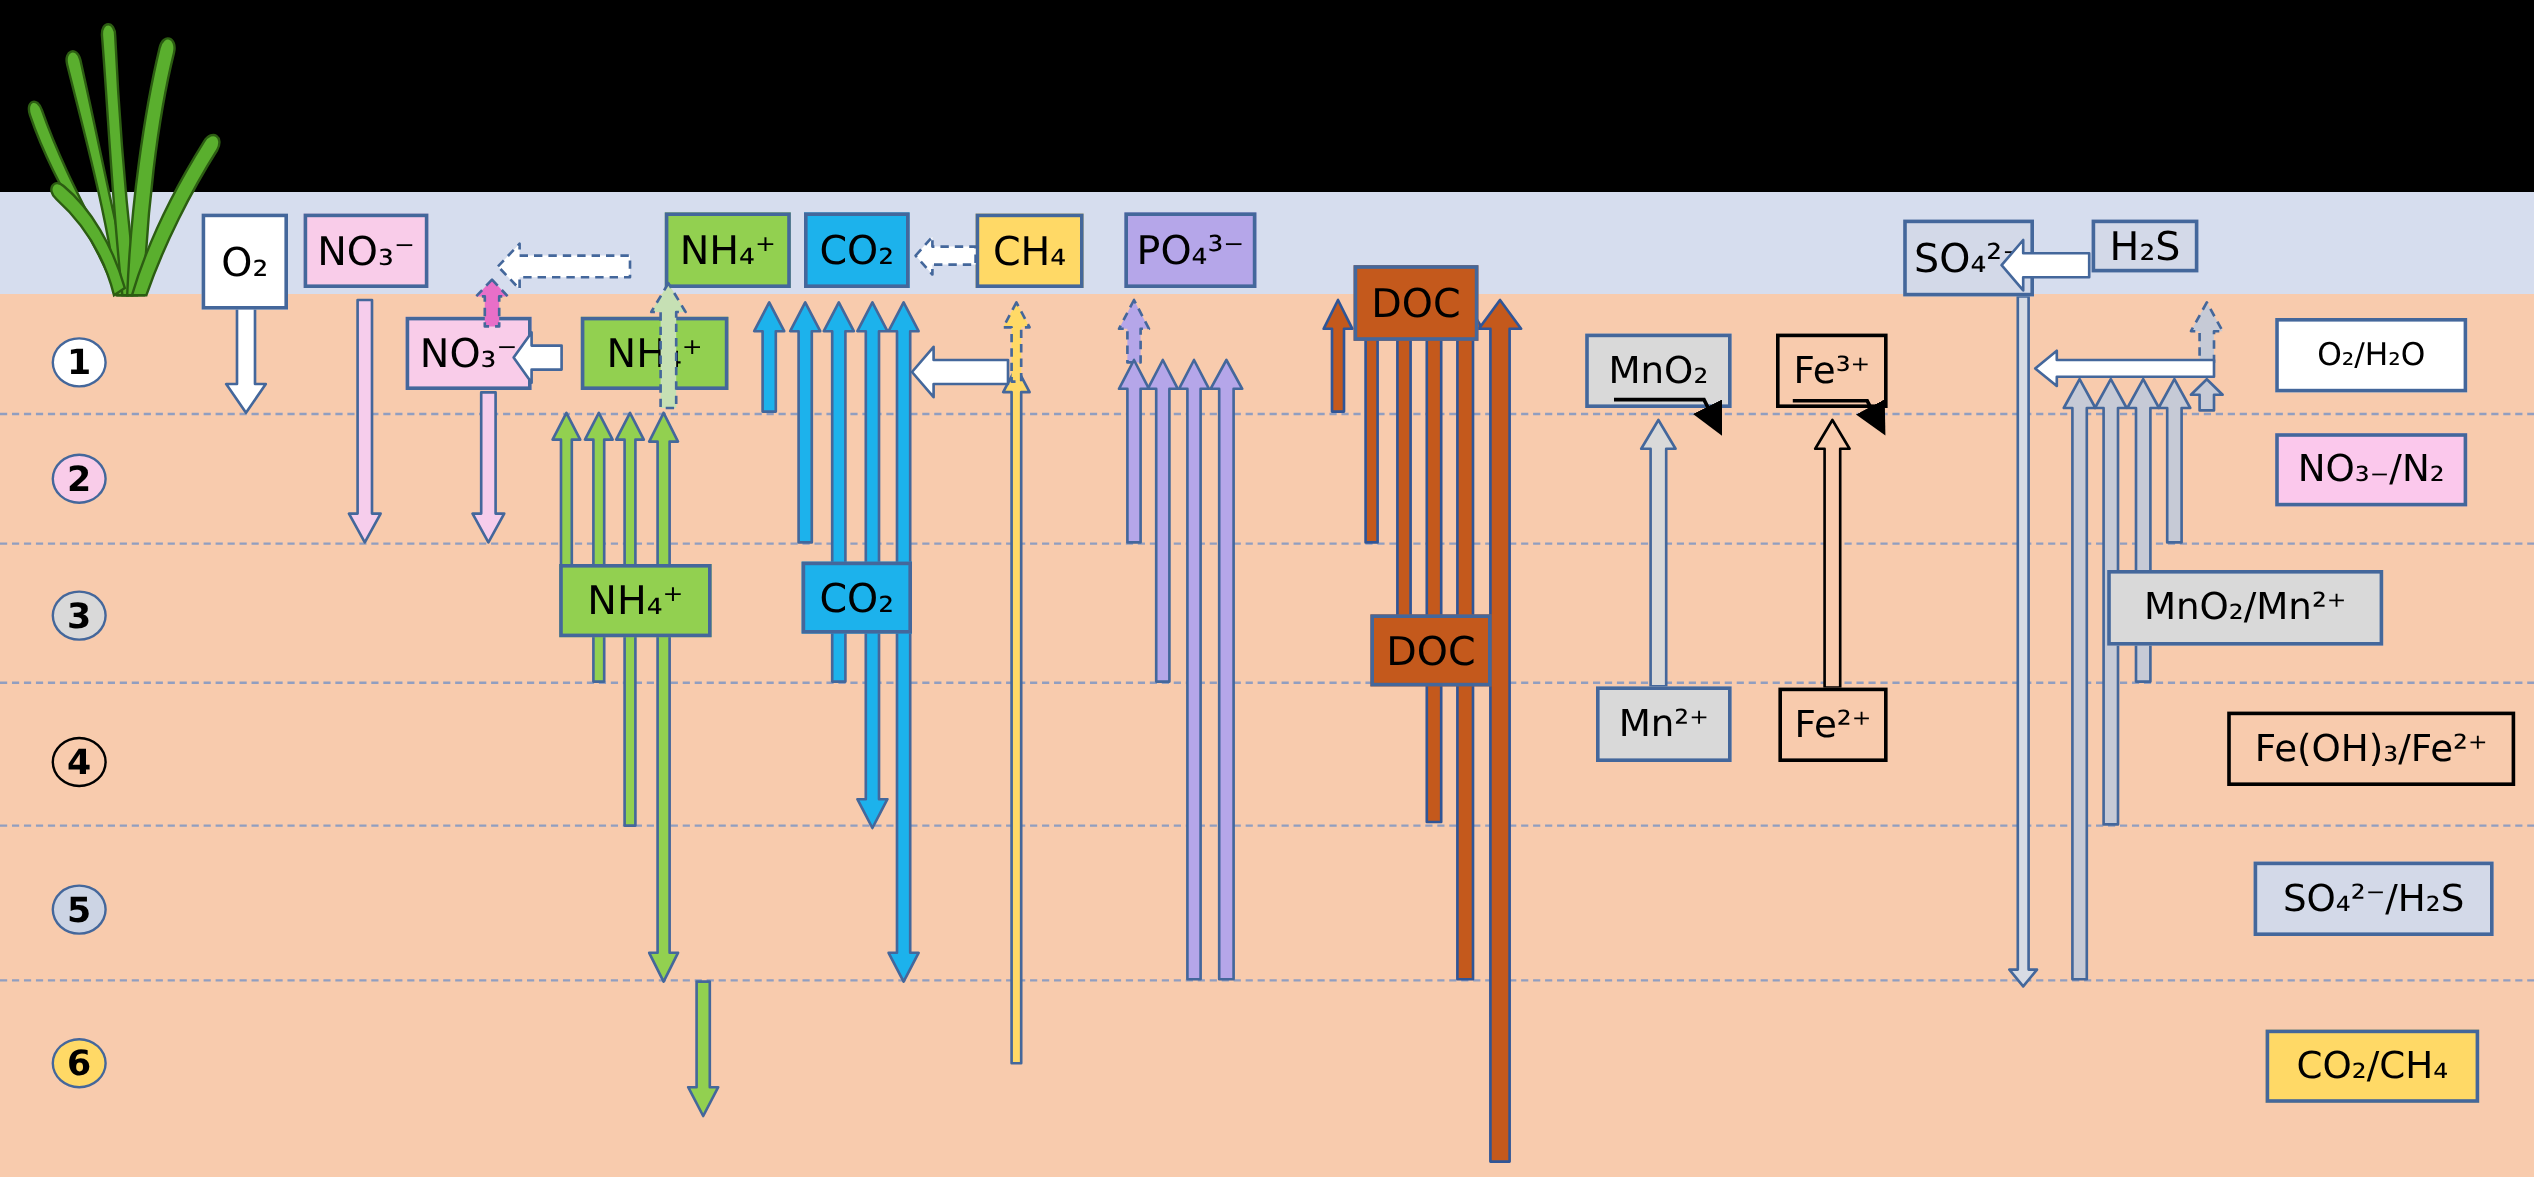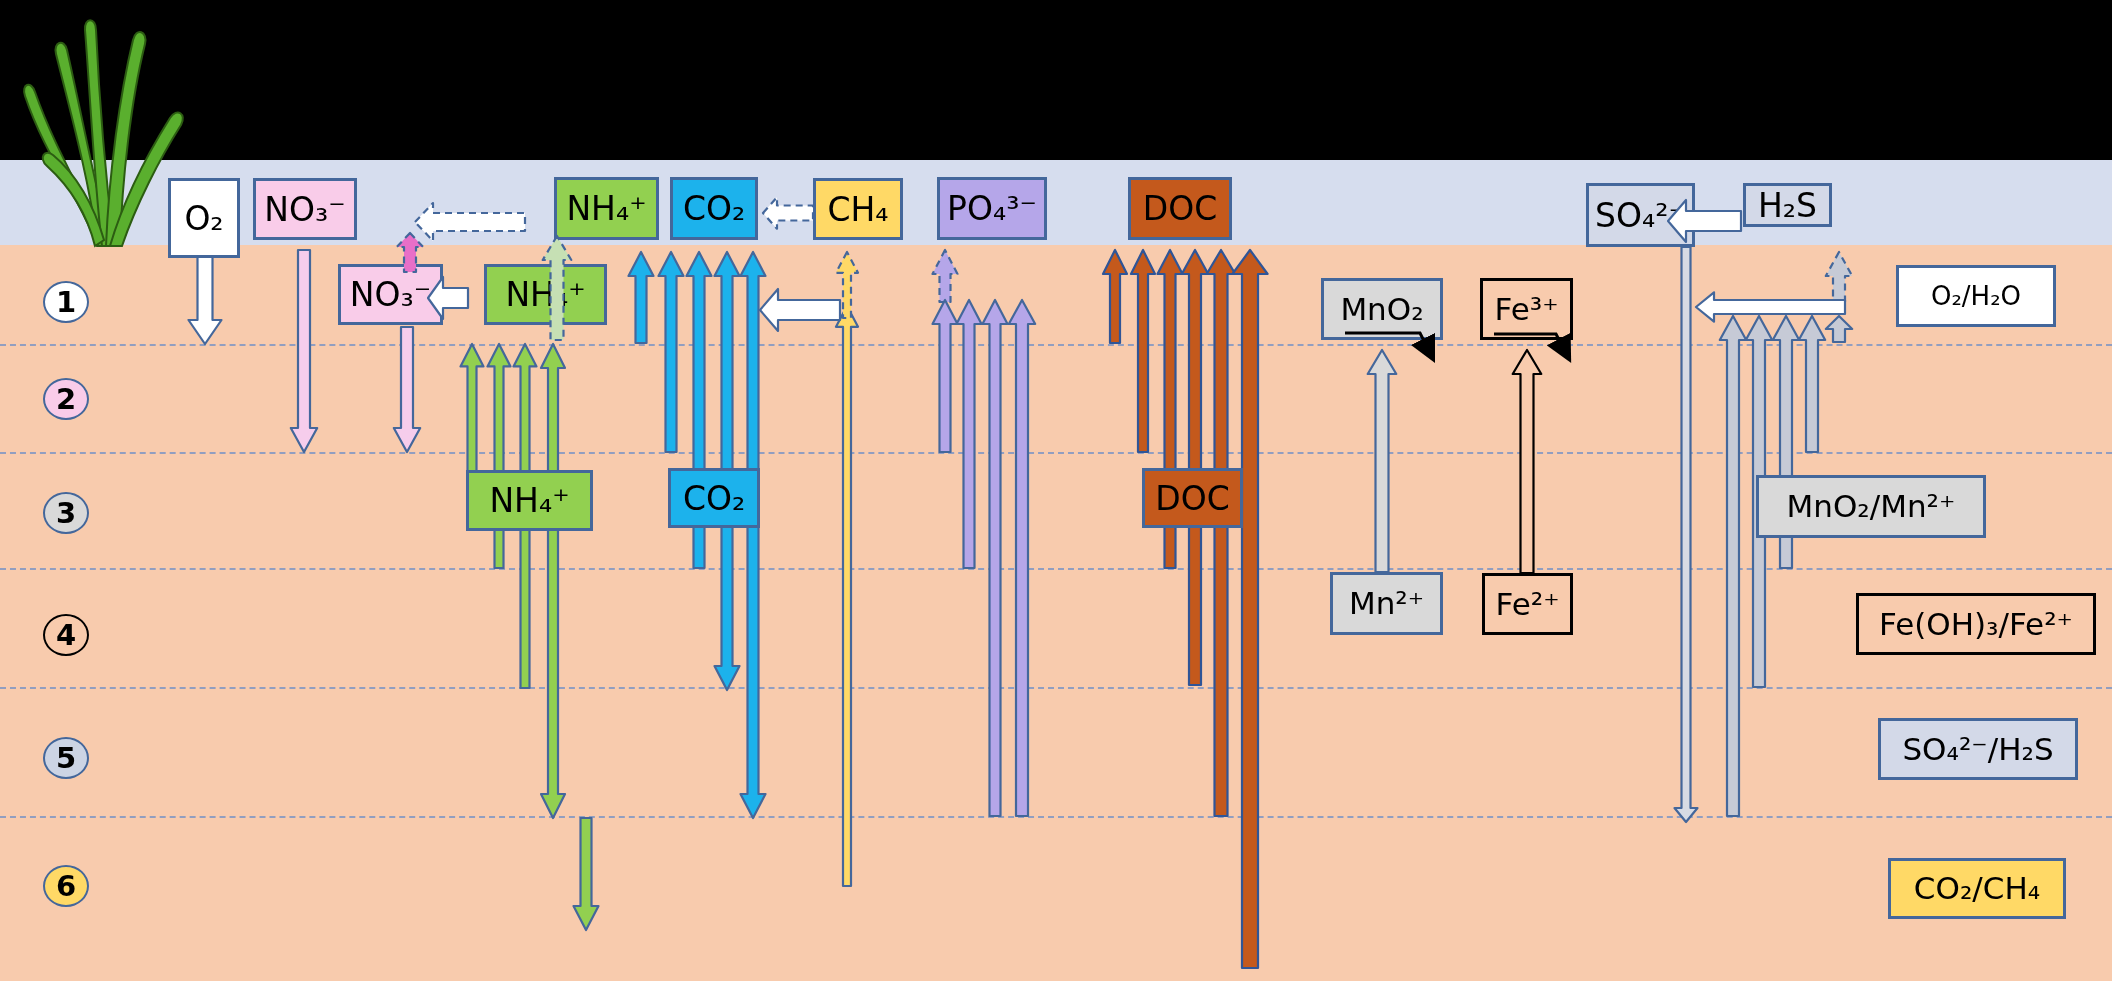--- a/index.html
+++ b/index.html
@@ -14,21 +14,21 @@
   svg.layer{position:absolute;left:0;top:0;pointer-events:none;}
   #svg-under{z-index:1;} #svg-over{z-index:3;}
   .chembox{position:absolute;z-index:2;display:flex;align-items:center;justify-content:center;
            border:3px solid var(--c-border_blue);color:#000;font-size:33px;line-height:1;
            box-sizing:border-box;background:#fff;white-space:nowrap;}
   .chembox.pink{background:var(--c-pink);}
   .chembox.green{background:var(--c-green);margin-left:29px;}
   .chembox.blue{background:var(--c-blue);}
   .chembox.yellow{background:var(--c-yellow);}
   .chembox.lavender{background:var(--c-lavender);}
-  .chembox.doc{background:var(--c-orange_doc);}
+  .chembox.doc{background:var(--c-orange_doc);margin-top:44px;}
   .chembox.gray{background:var(--c-gray_box);}
   .chembox.blackborder{border-color:#000;}
   .chembox.peach{background:var(--c-sediment);}
   .chembox.pinklabel{background:var(--c-pink_label);}
   .chembox.bluegray{background:var(--c-blue_gray_label);}
   .zcircle{position:absolute;z-index:2;width:46px;height:42px;border-radius:50%;
            border:2.5px solid var(--c-border_blue);display:flex;align-items:center;justify-content:center;
            font-size:29px;font-weight:600;box-sizing:border-box;background:#fff;color:#000;}
   .copyright{position:absolute;z-index:2;color:var(--c-copyright_gray);font-size:33px;}
   
@@ -132,20 +132,21 @@
   <div class="chembox blackborder peach" style="left:1482px;top:573px;width:91px;height:62px;font-size:31px">Fe²⁺</div>
 
   <div class="zcircle" style="left:43px;top:281px">1</div>
   <div class="zcircle" style="left:43px;top:378px;background:var(--c-pink)">2</div>
   <div class="zcircle" style="left:43px;top:492px;background:var(--c-gray_box)">3</div>
   <div class="zcircle" style="left:43px;top:614px;background:var(--c-sediment);border-color:#000">4</div>
   <div class="zcircle" style="left:43px;top:737px;background:var(--c-circle5_fill)">5</div>
   <div class="zcircle" style="left:43px;top:865px;background:var(--c-yellow)">6</div>
 
   <div class="chembox" style="left:1896px;top:265px;width:160px;height:62px;font-size:26px">O₂/H₂O</div>
+  <div class="chembox pinklabel" style="left:1896px;top:361px;width:160px;height:61px;font-size:31px">NO₃₋/N₂</div>
   <div class="chembox gray" style="left:1756px;top:475px;width:230px;height:63px;font-size:31px">MnO₂/Mn²⁺</div>
   <div class="chembox blackborder peach" style="left:1856px;top:593px;width:240px;height:62px;font-size:31px">Fe(OH)₃/Fe²⁺</div>
   <div class="chembox bluegray" style="left:1878px;top:718px;width:200px;height:62px;font-size:31px">SO₄²⁻/H₂S</div>
   <div class="chembox yellow" style="left:1888px;top:858px;width:178px;height:61px;font-size:31px">CO₂/CH₄</div>
 
 
   <svg id="svg-over" class="layer" width="2112" height="981">
       <polygon points="410,233 396.8,247 404,247 404,272 416,272 416,247 423.2,247" class="a a-magenta dashed"></polygon>
       <polygon points="557,236 542.7,260 550.5,260 550.5,340 563.5,340 563.5,260 571.3,260" class="a a-greenpale dashed"></polygon>
       <polygon points="415,222 433,203.1 433,213 525,213 525,231 433,231 433,240.9" class="a a-white dashed"></polygon>

